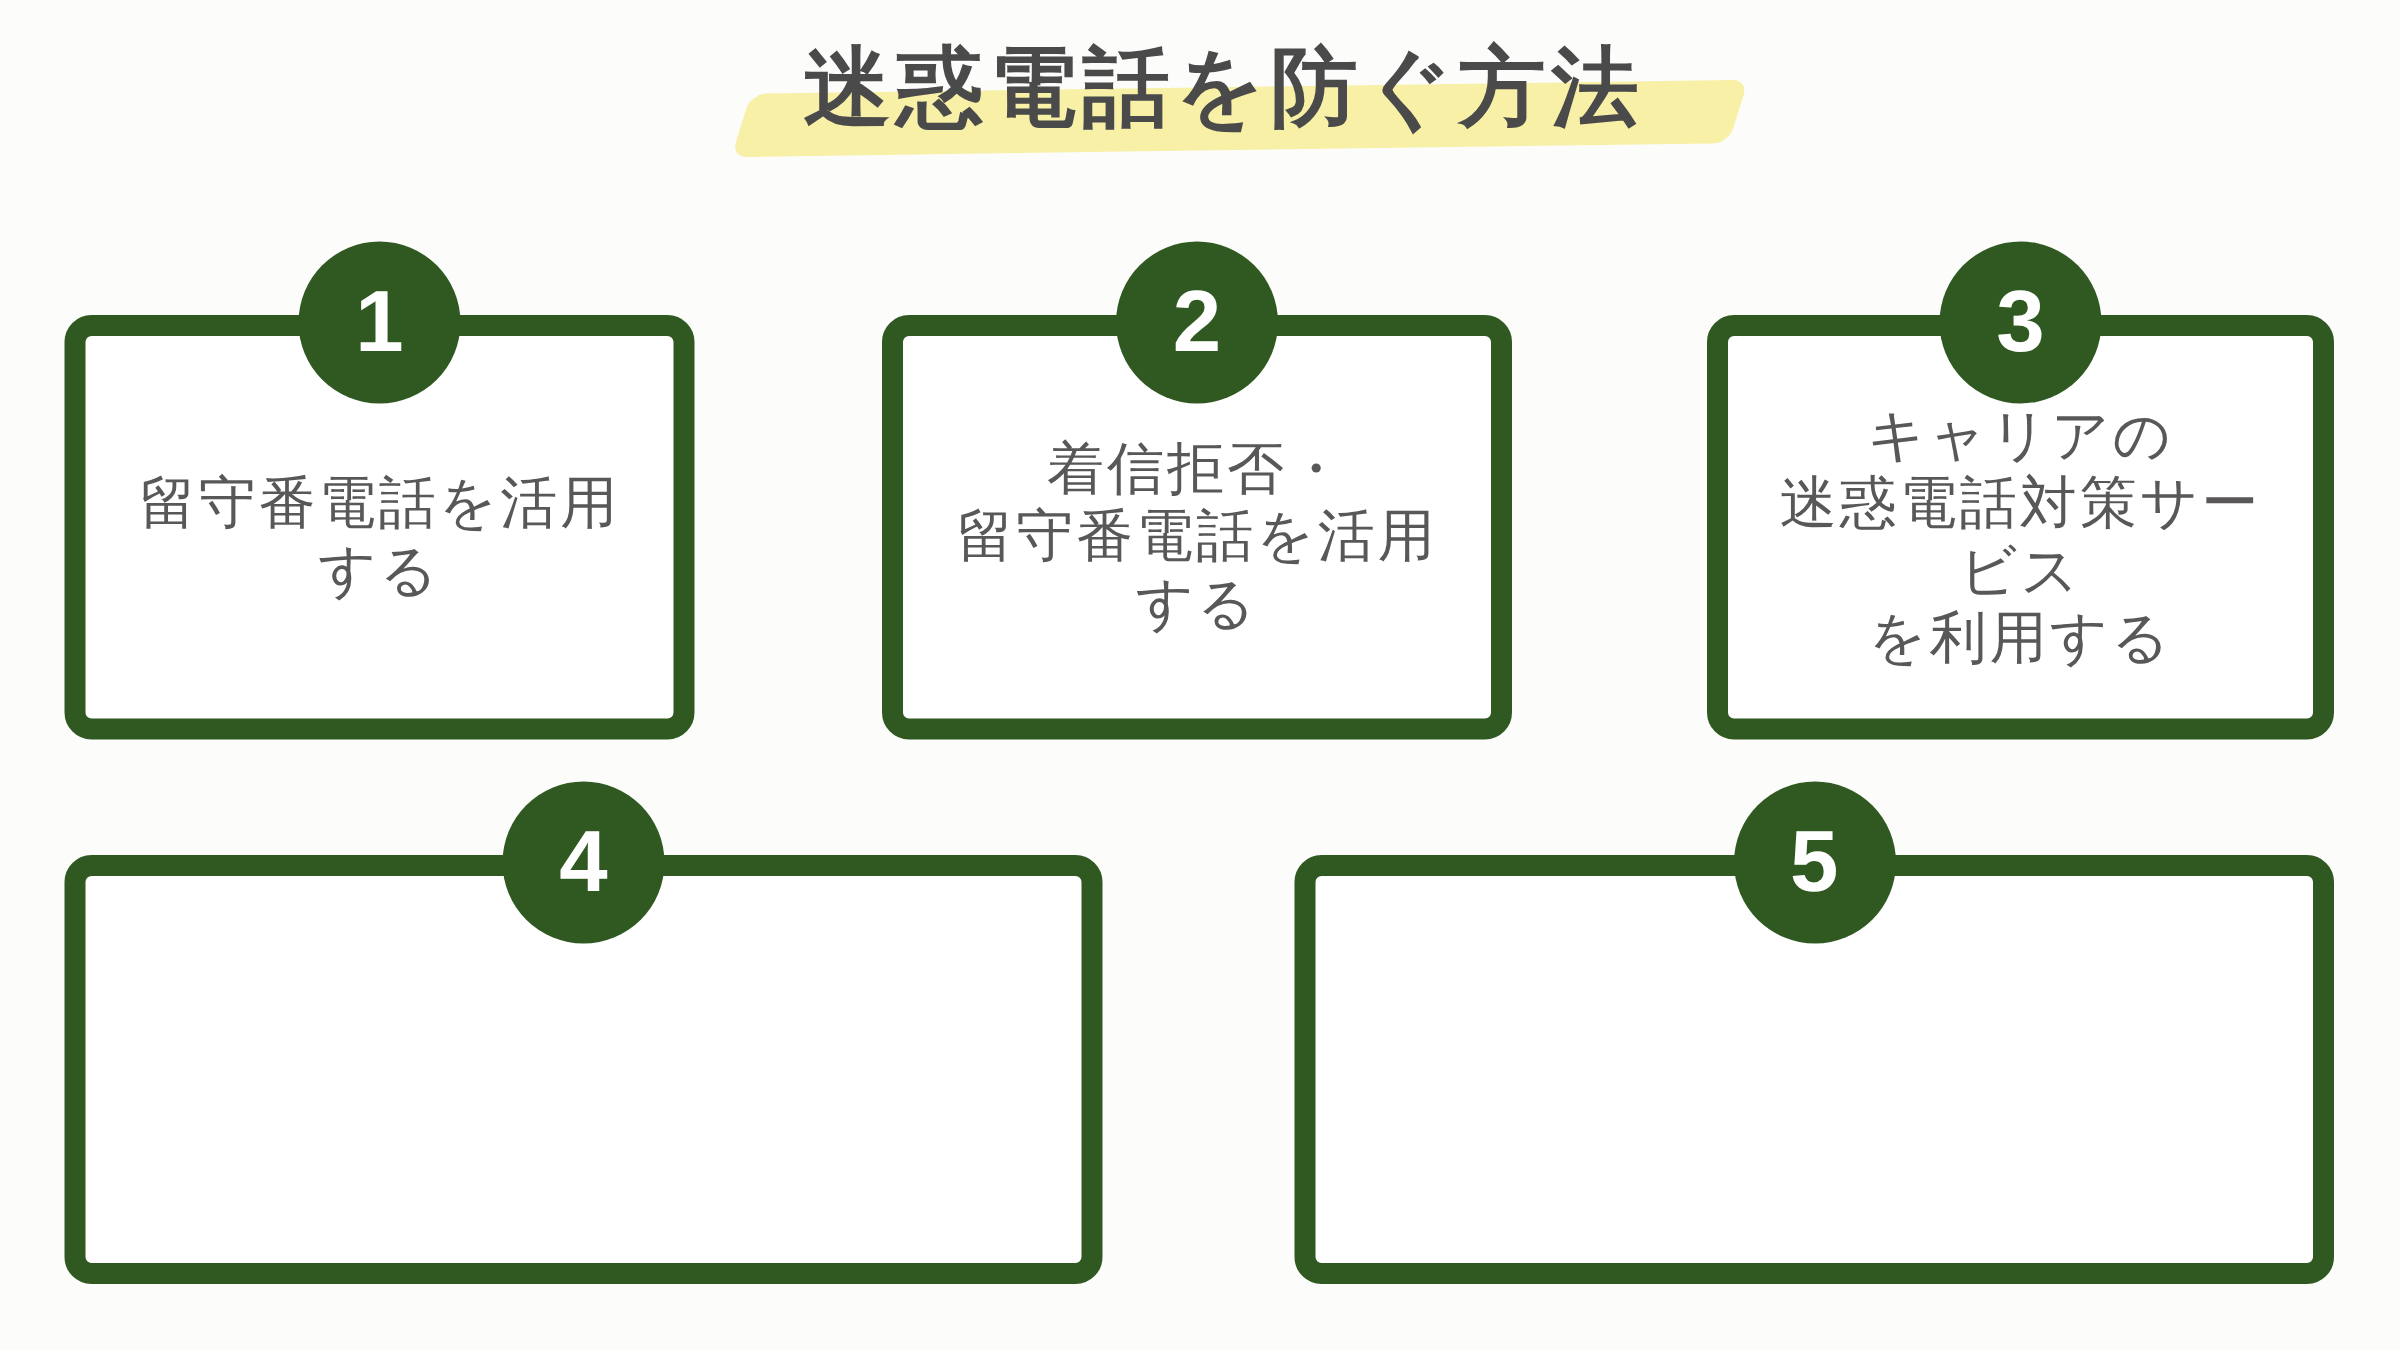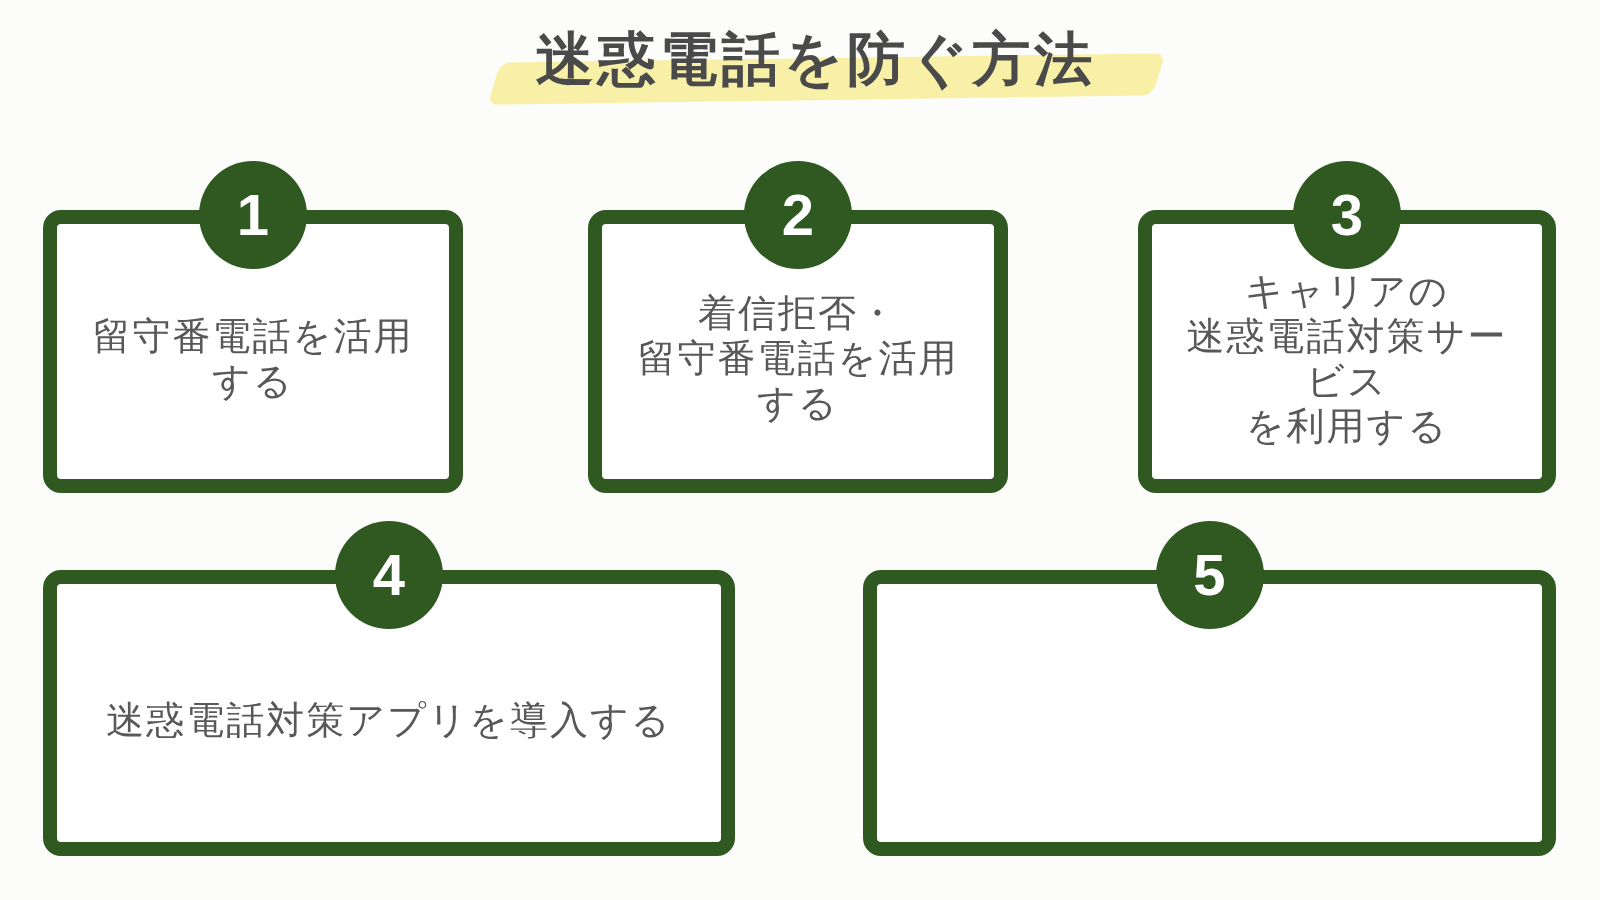--- a/index.html
+++ b/index.html
@@ -141,23 +141,20 @@
       <span class="line">キャリアの</span>
       <span class="line">迷惑電話対策サービス</span>
       <span class="line">を利用する</span>
     </div>
   </section>
 
   <section class="card card-4">
     <div class="badge">
       <span class="badge-num">4</span>
     </div>
-    <div class="card-label">
-      <span class="line">迷惑電話対策アプリを導入する</span>
-    </div>
   </section>
 
   <section class="card card-5">
     <div class="badge">
       <span class="badge-num">5</span>
     </div>
   </section>
 
 </div>
 

